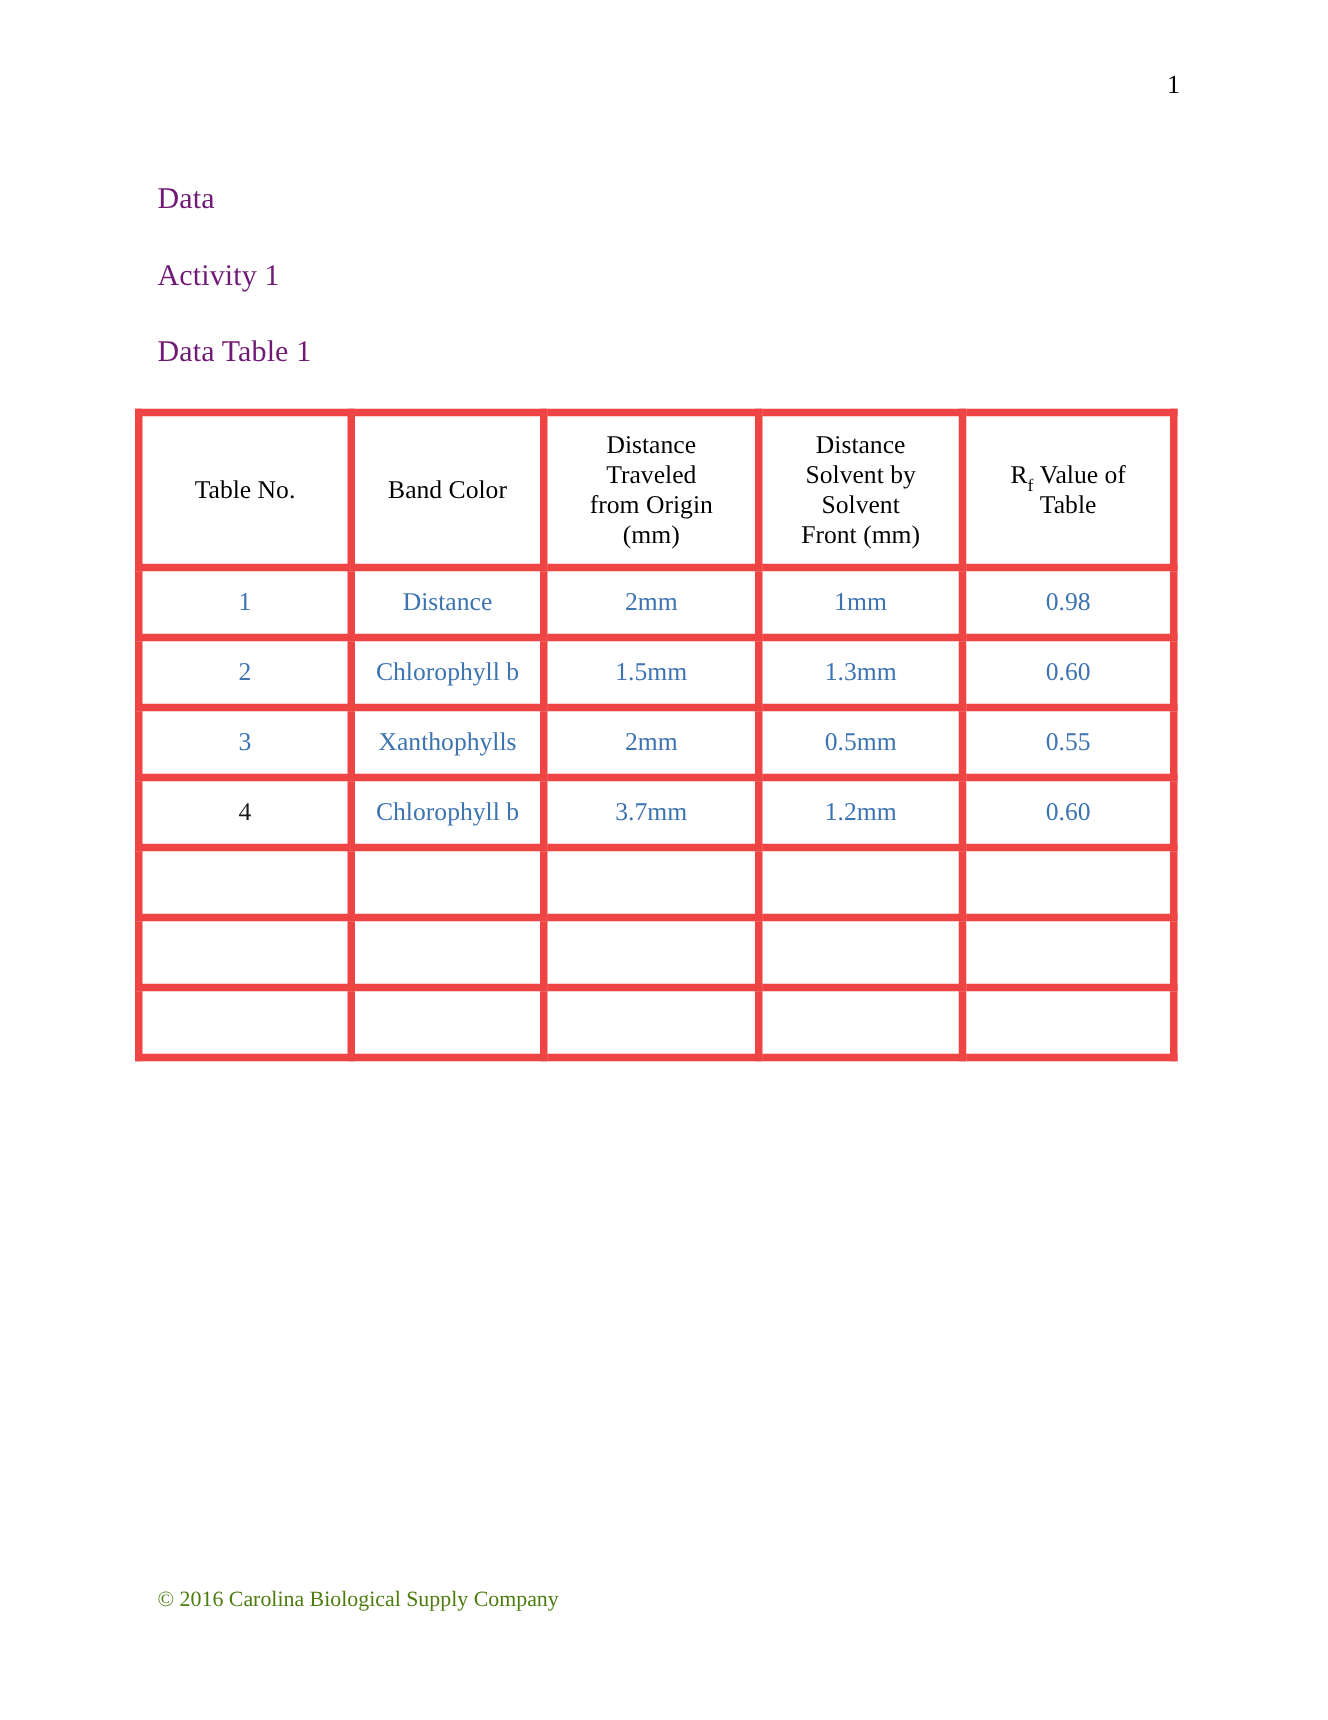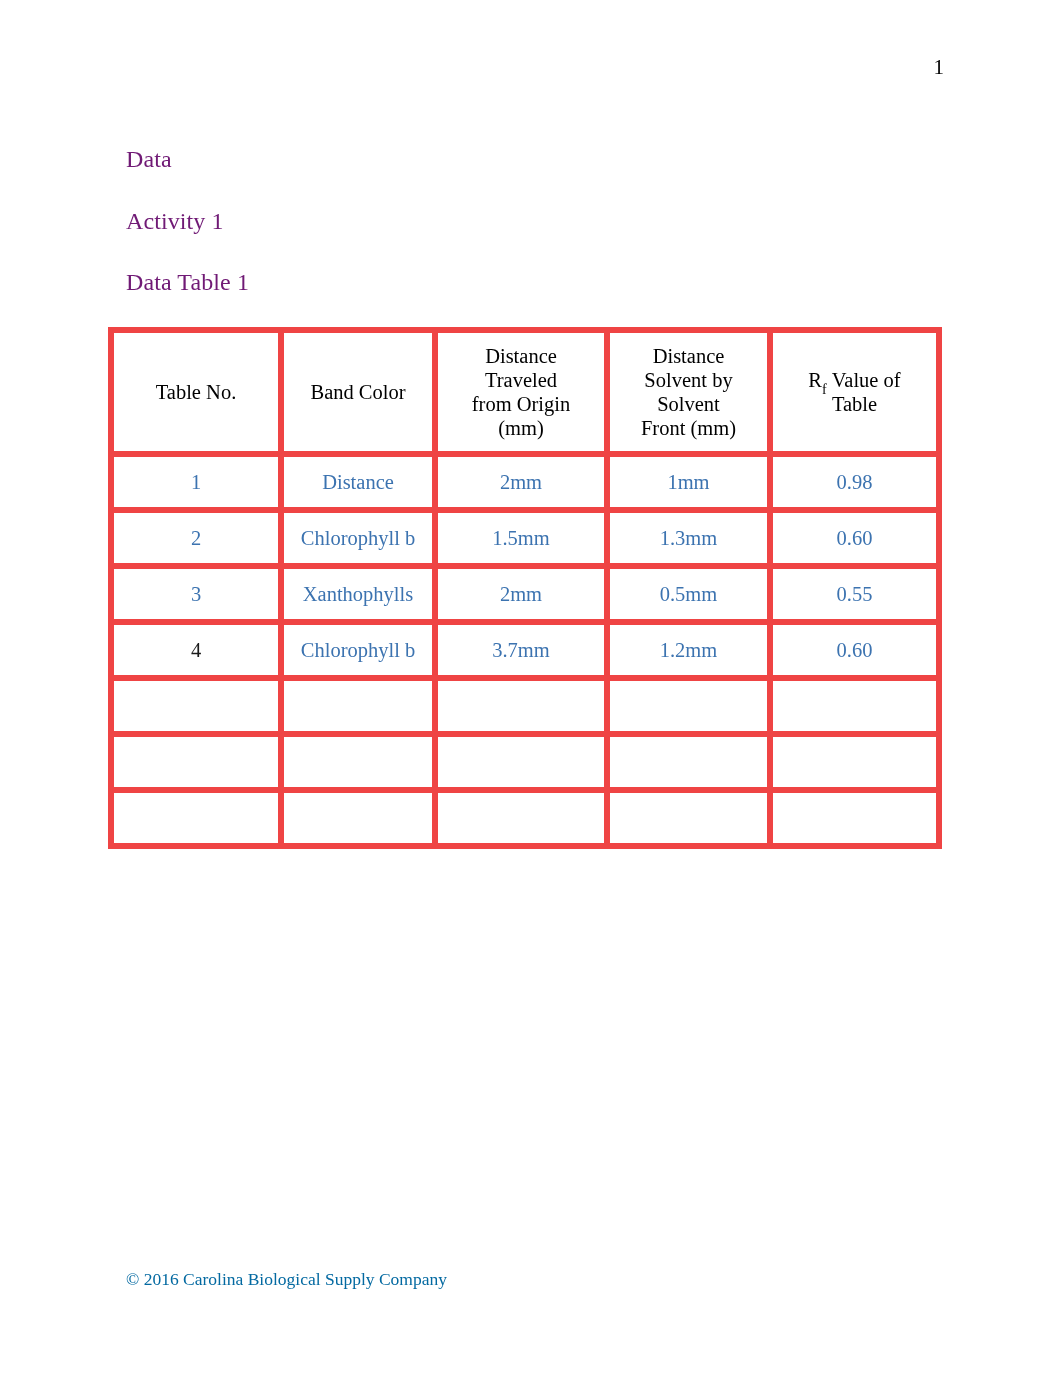--- a/index.html
+++ b/index.html
@@ -90,21 +90,21 @@
     line-height: 0;
     position: relative;
     top: 2px;
   }
   .footer {
     position: absolute;
     left: 126px;
     top: 1269px;
     font-size: 17.5px;
     line-height: 1.2;
-    color: #0369a1;
+    color: #4d7c0f;
   }
   .wrapcell {
     word-break: break-all;
   }
 </style>
 </head>
 <body>
 
 <div class="page">
 

